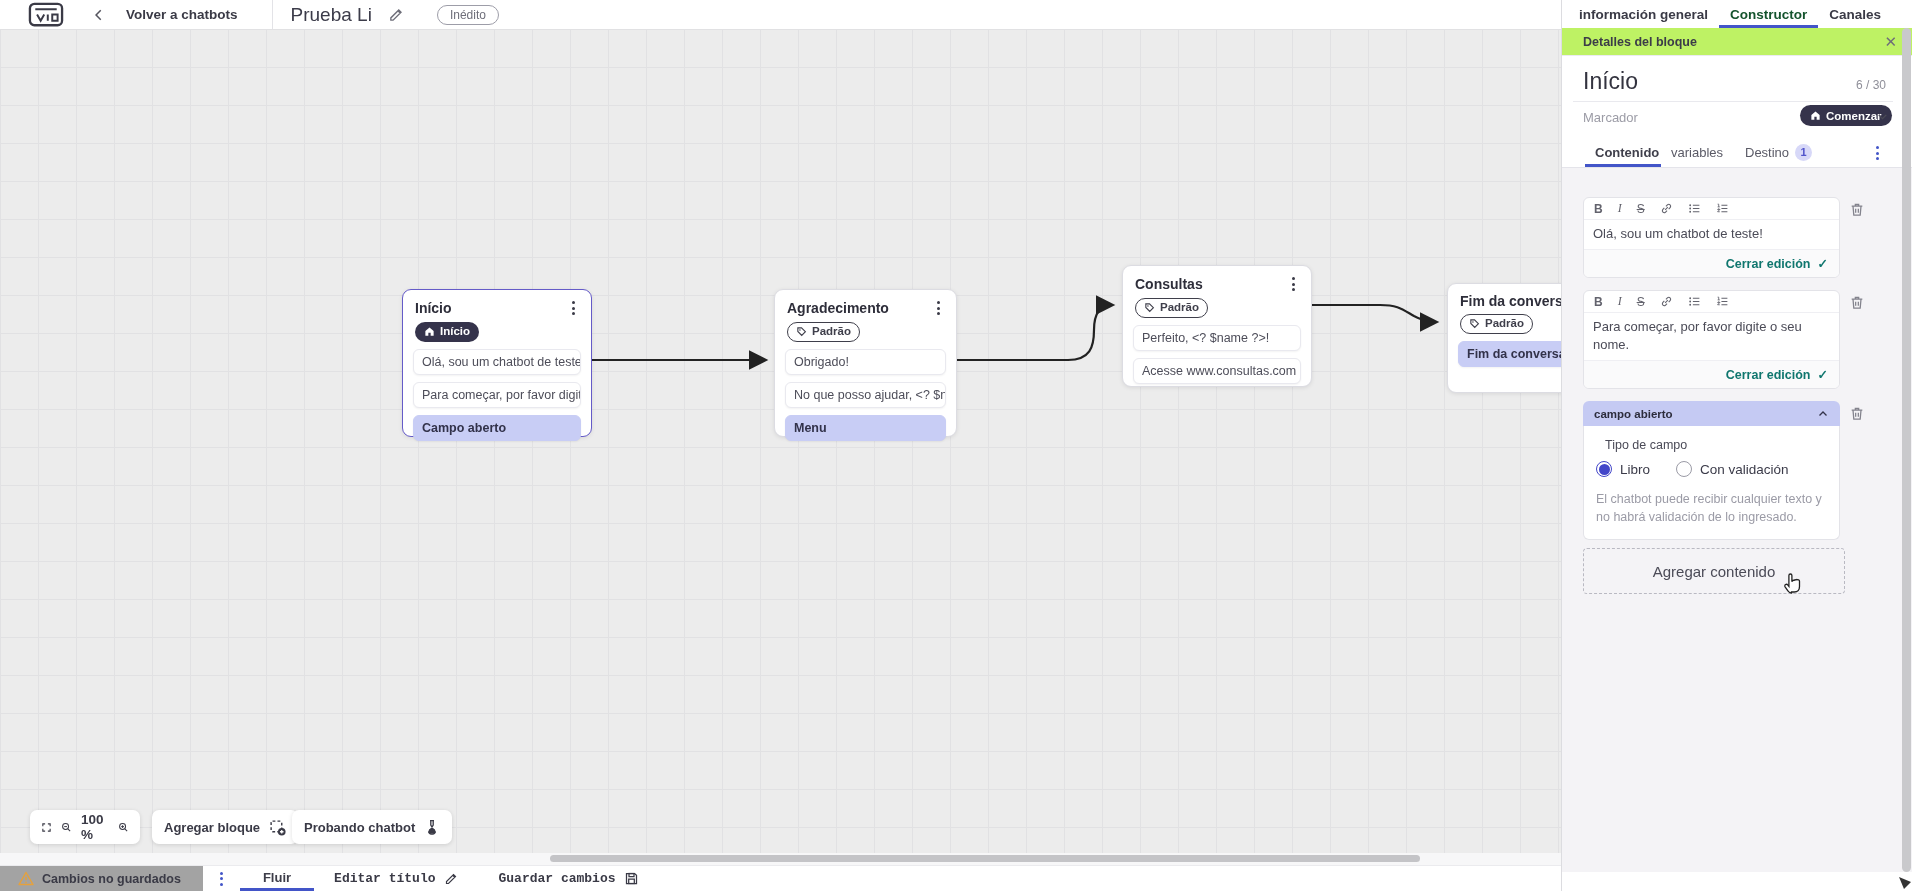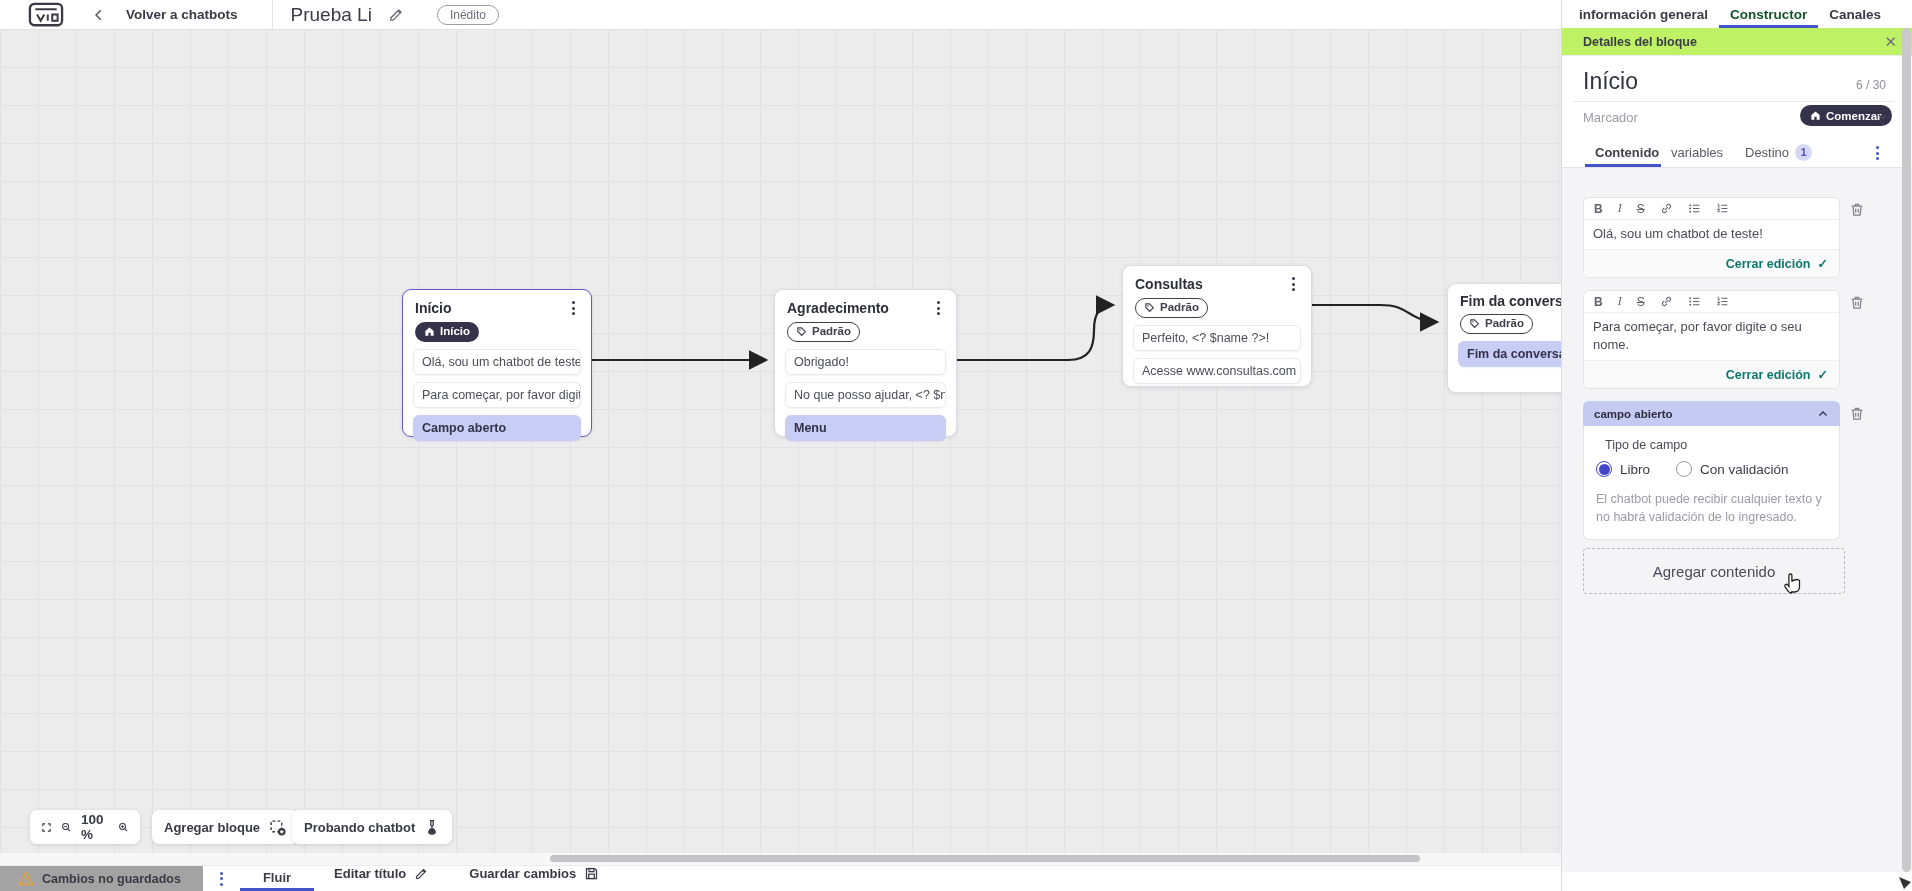--- a/index.html
+++ b/index.html
@@ -57,22 +57,22 @@
 
   
   .bottombar { position:absolute; left:0; top:865px; width:1561px; height:26px; background:#fff;
     border-top:1px solid #ebebee; display:flex; align-items:stretch; z-index:5; }
   .unsaved { display:flex; align-items:center; gap:8px; padding:0 22px 0 18px;
     font-size:12.5px; font-weight:bold; color:#3a3a46; }
   .bb-kebab { display:flex; align-items:center; padding:0 13px; }
   .bb-tab { display:flex; align-items:center; padding:0 23px; font-size:13px; font-weight:bold;
     color:#3d3d49; border-bottom:3px solid transparent; cursor:pointer; }
   .bb-tab.active { border-bottom-color:#4355c8; }
-  .bb-item { display:flex; gap:8px; padding:0 20px; font-size:13px;
-    font-weight:bold; color:#3a3a46; cursor:pointer; }
+  .bb-item { display:flex; align-items:center; gap:8px; padding:0 20px; font-size:13px;
+    font-weight:bold; color:#3a3a46; cursor:pointer;font-family:Liberation Mono, monospace; }
 
   
   .panel { position:absolute; left:1561px; top:0; width:351px; height:891px; background:#fff;
     border-left:1px solid #dcdce0; z-index:10; }
   .ptabs { position:absolute; left:0; top:0; width:351px; height:28px; display:flex;
     align-items:stretch; padding-left:6px; background:#fff; }
   .ptab { display:flex; align-items:center; padding:4px 11px 0; font-size:13.5px; font-weight:bold;
     color:#3a3a46; border-bottom:3px solid transparent; cursor:pointer; }
   .ptab.active { color:#14532d; border-bottom-color:#4355c8; }
   .phead { position:absolute; left:0; top:28px; width:351px; height:28px; background:#bef264;

